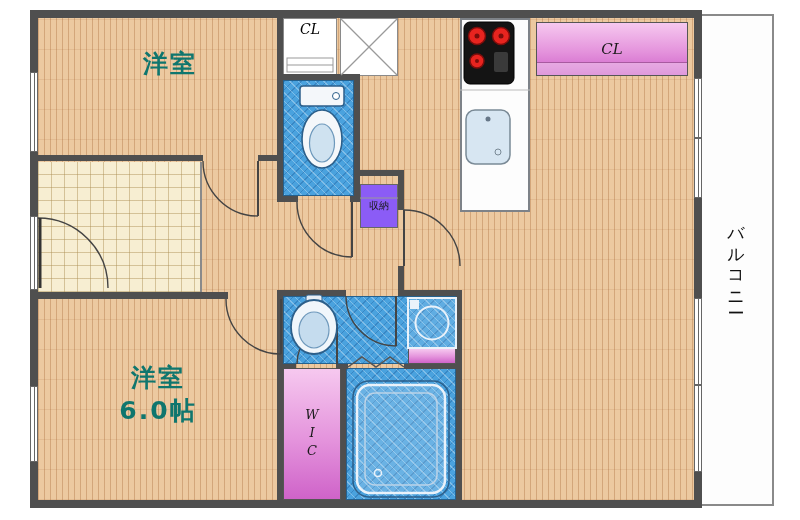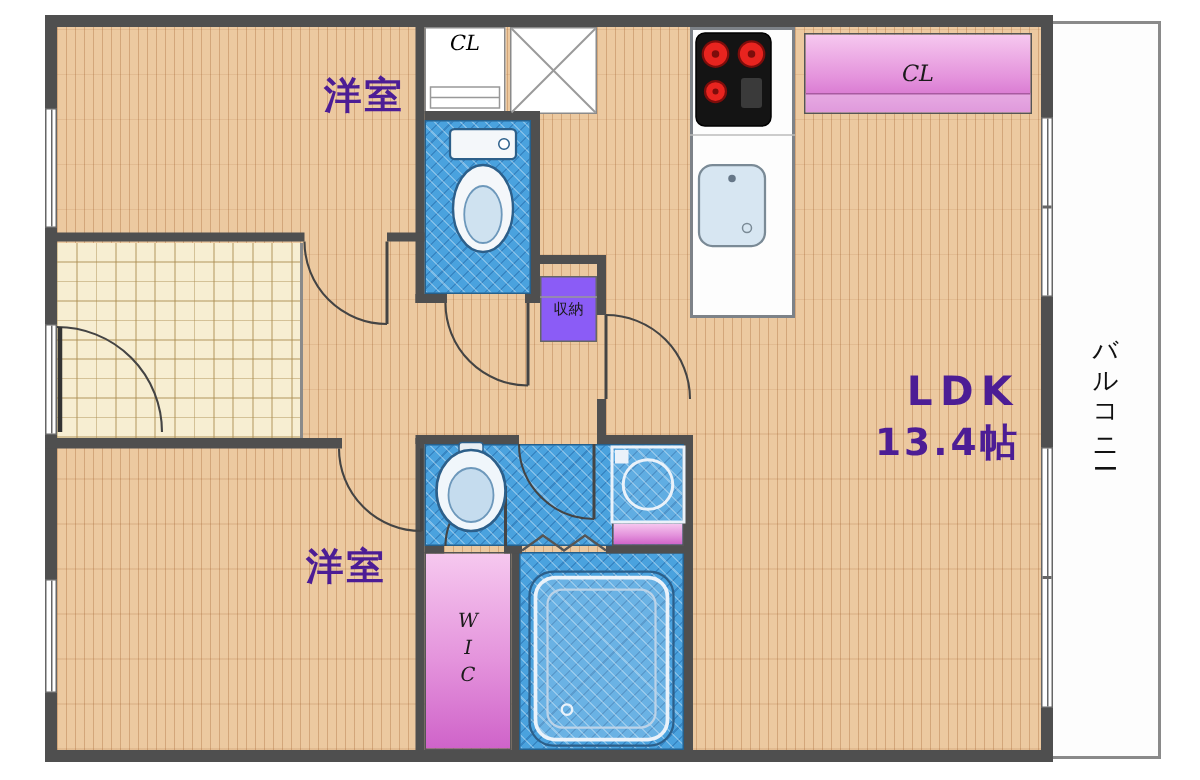--- a/index.html
+++ b/index.html
@@ -24,21 +24,21 @@
       repeating-linear-gradient(90deg, rgba(170,140,80,.45) 0 1px, transparent 1px 13px),
       repeating-linear-gradient(0deg,  rgba(170,140,80,.45) 0 1px, transparent 1px 13px);}
   .whitebox{background:#fff;border:1.5px solid #8a8a8a;box-sizing:border-box;}
 
   .wall{position:absolute;background:#4f4f4f;z-index:5;}
 
   .win{position:absolute;background:#fff;border:1px solid #666;box-sizing:border-box;z-index:6;}
   .win::after{content:"";position:absolute;top:0;bottom:0;left:50%;width:1px;margin-left:-0.5px;background:#666;}
   .mullion{position:absolute;left:0;right:0;height:2px;background:#666;}
 
-  .room-label{position:absolute;z-index:9;text-align:right;color:#4c1d95;
+  .room-label{position:absolute;z-index:9;text-align:center;color:#0f766e;
     font-size:25px;font-weight:bold;letter-spacing:2px;line-height:1.3;}
   .small-label{display:flex;align-items:center;justify-content:center;width:100%;height:100%;
     color:#1a1a1a;}
   .serif-it{font-family:"DejaVu Serif","Liberation Serif",serif;font-style:italic;}
   .v-text{writing-mode:vertical-rl;text-orientation:upright;letter-spacing:3px;}
 
   .balcony{position:absolute;background:#fdfdfd;border-top:2px solid #8a8a8a;
     border-right:2px solid #8a8a8a;border-bottom:2px solid #8a8a8a;box-sizing:border-box;
     display:flex;align-items:center;justify-content:center;z-index:1;}
   .balcony span{font-size:17px;color:#111;}
@@ -205,19 +205,16 @@
       <rect x="365" y="393" width="72" height="92" rx="10" fill="none" stroke="#bcd3e8" stroke-width="1.5"></rect>
       <circle cx="378" cy="473" r="3.5" fill="none" stroke="#eaf2fa" stroke-width="1.5"></circle>
     </g>
   </svg>
 
   <div class="room-label" style="left:70px;top:48px;width:200px;">
     <div>洋室</div>
   </div>
   <div class="room-label" style="left:58px;top:362px;width:200px;">
     <div>洋室</div>
-  </div>
-  <div class="room-label" style="left:468px;top:244px;width:212px;">
-    <div style="letter-spacing:5px;font-size:27px;">LDK</div>
-    <div>13.4帖</div>
+    <div>6.0帖</div>
   </div>
 
 </div>
 
 </body></html>

